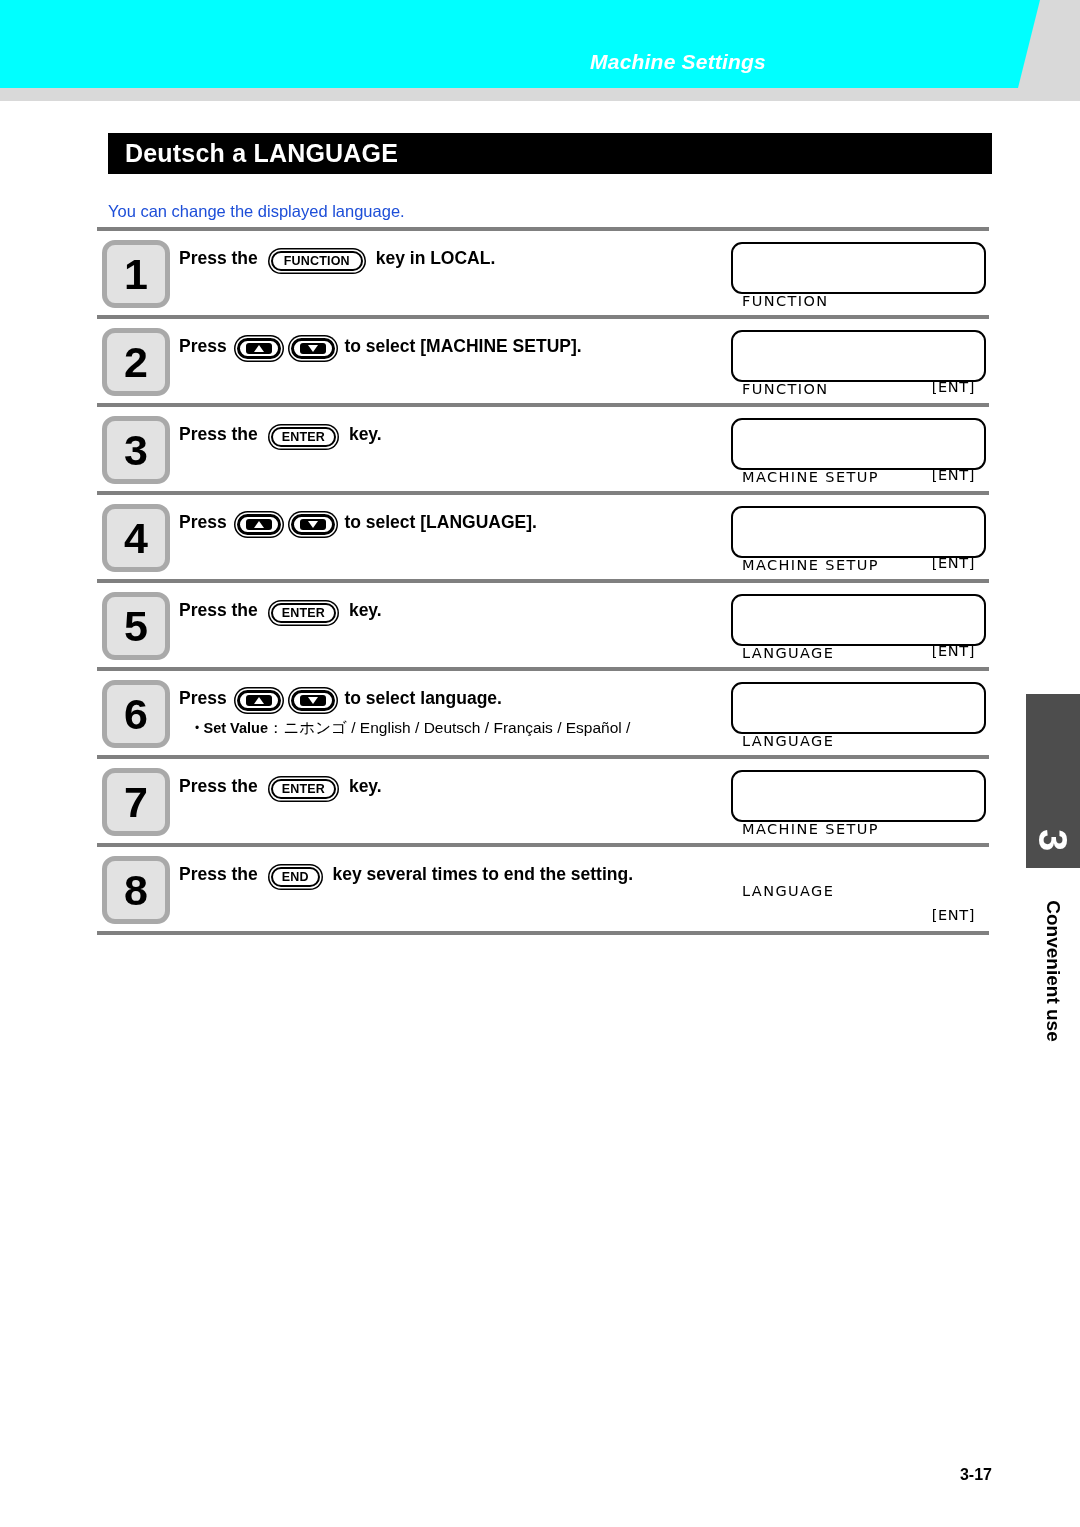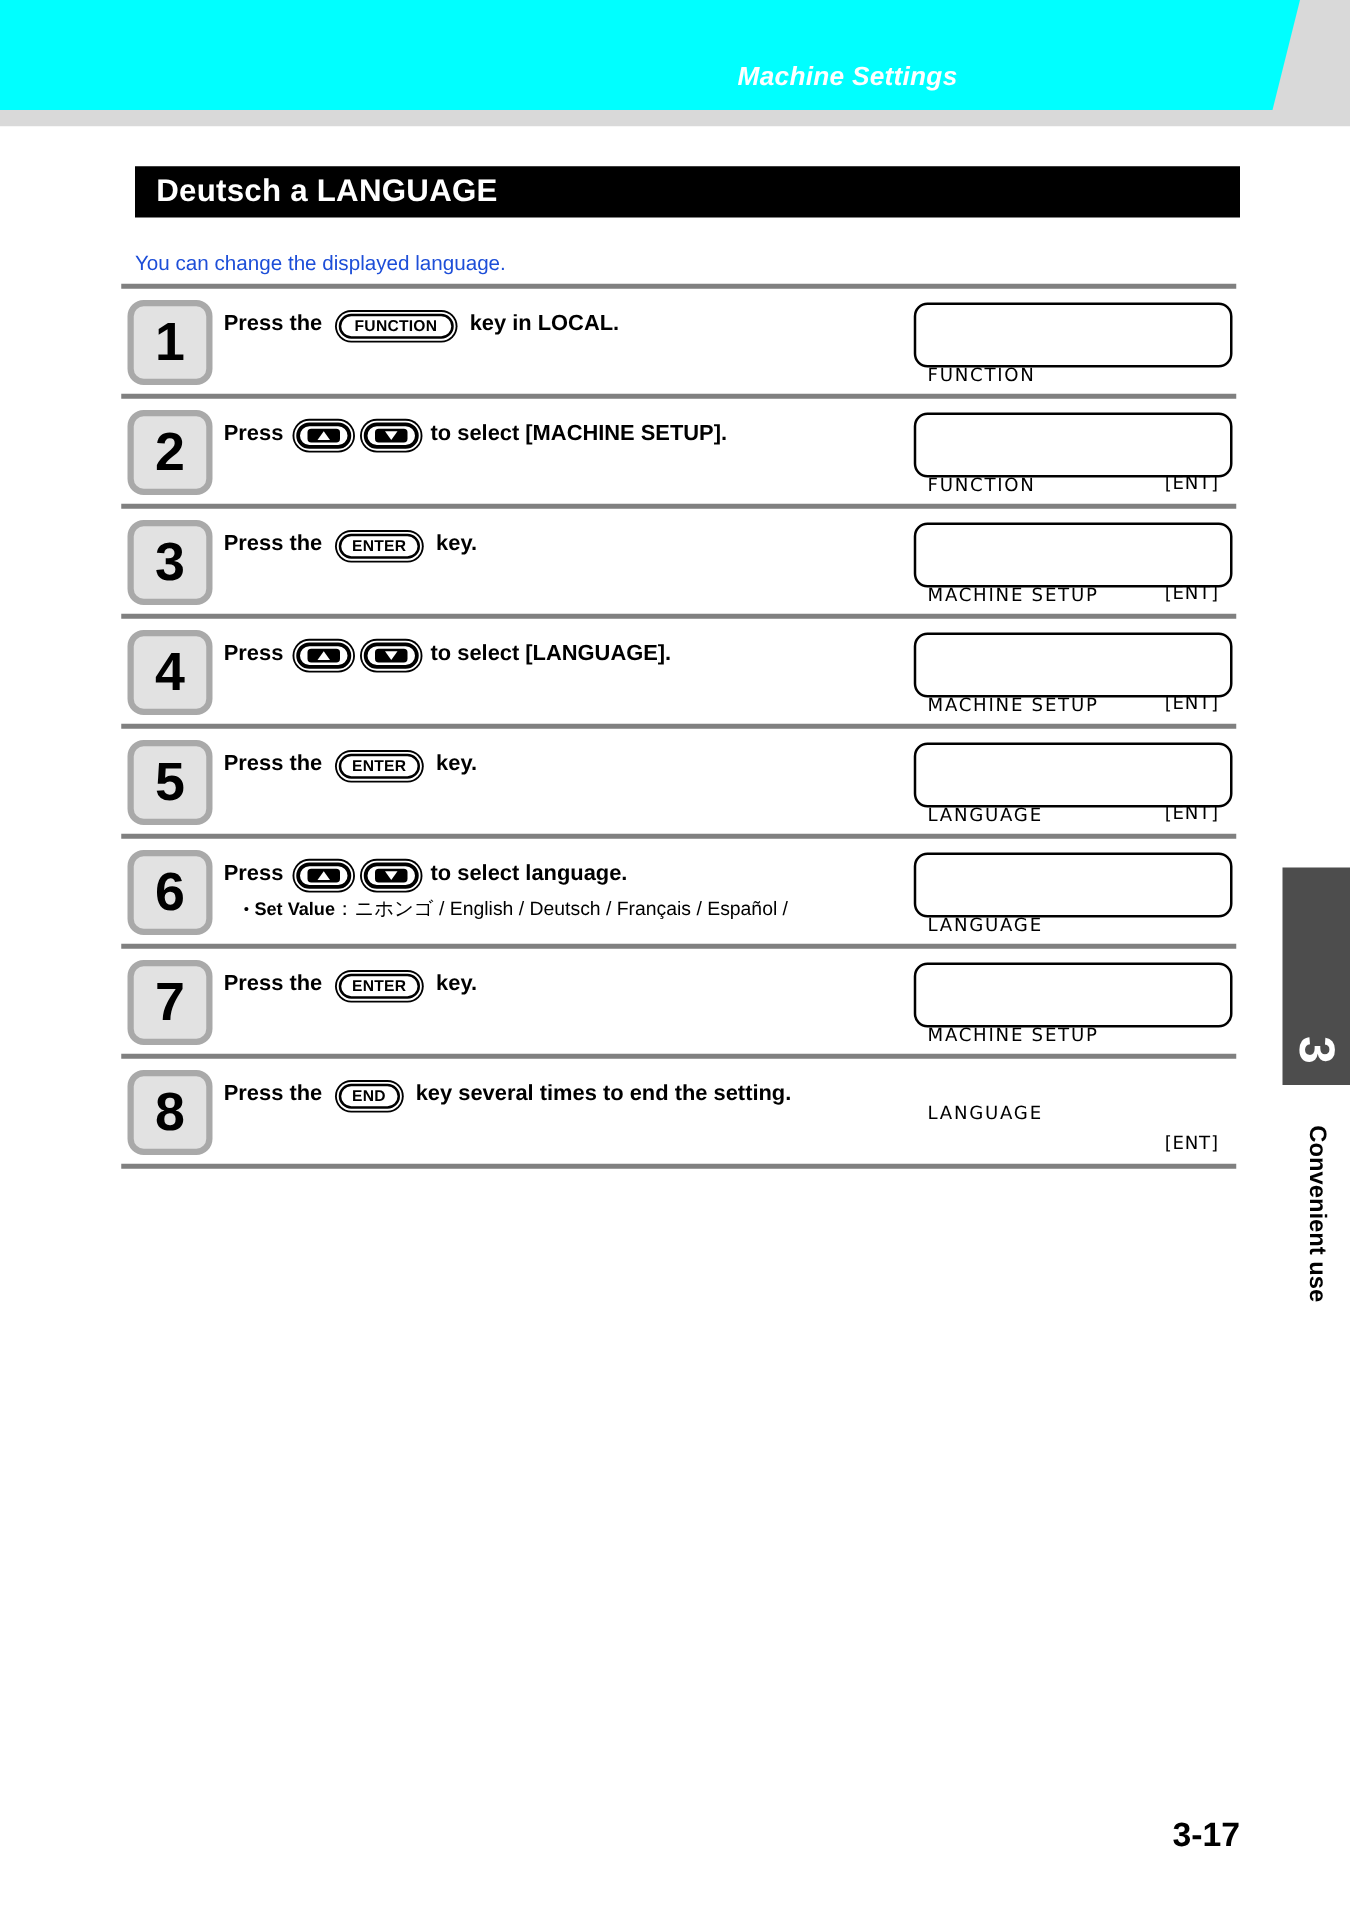--- a/index.html
+++ b/index.html
@@ -266,21 +266,21 @@
     font-weight: bold;
     color: #000000;
     margin-top: 80px;
   }
 
   
   .page-number {
     position: absolute;
     right: 88px;
     bottom: 43px;
-    font-size: 27px;
+    font-size: 16px;
     font-weight: bold;
     color: #000000;
   }
 </style>
 </head>
 <body>
 
 <div class="header-wrap">
   <div class="header-gray"></div>
   <div class="header-cyan"></div>

